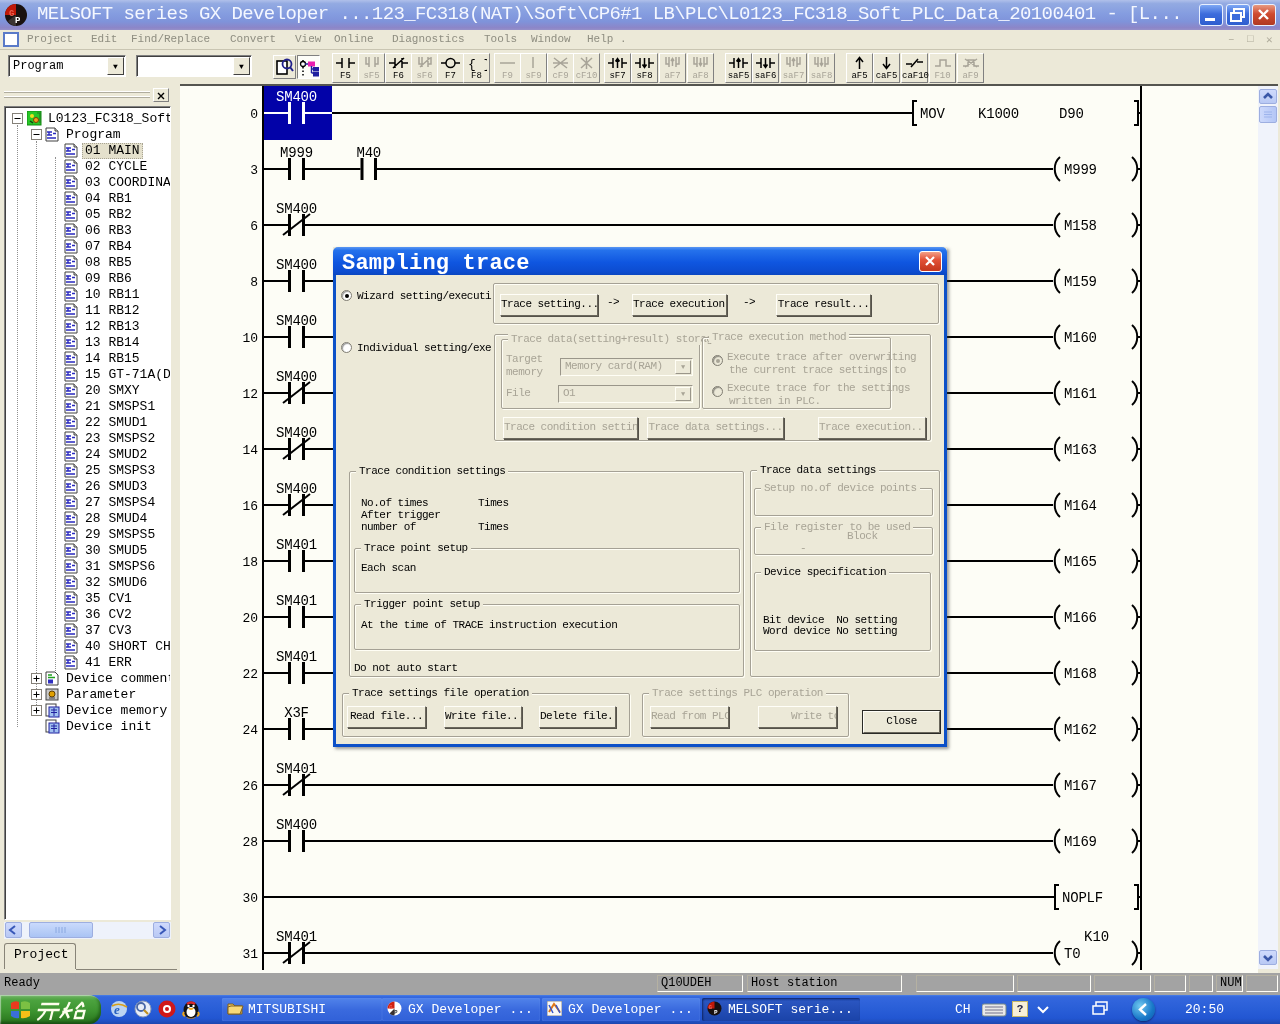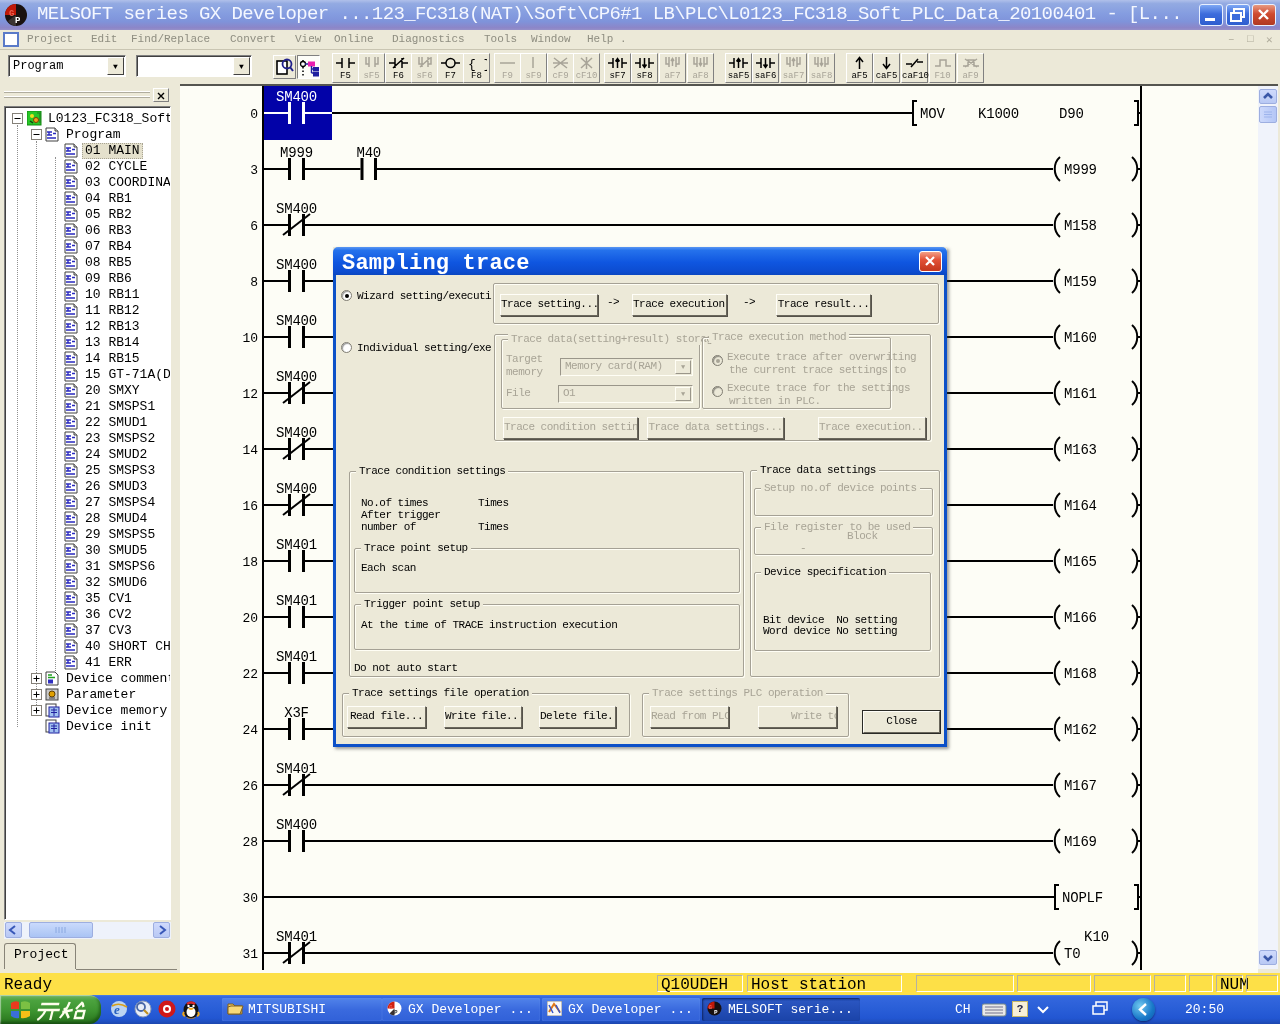--- a/index.html
+++ b/index.html
@@ -54,21 +54,21 @@
     overflow:hidden;white-space:nowrap;}
   .btn.dis{color:#a8a496;}
   .radio{position:absolute;width:11px;height:11px;border-radius:50%;background:#fff;
     border:1px solid #807d72;box-shadow:inset 1px 1px 1px rgba(0,0,0,.4);}
   .radio .dot{position:absolute;left:3px;top:3px;width:4px;height:4px;border-radius:50%;background:#000;}
   .radio.dis{background:#ECE9D8;}
   .radio.dis .dot{background:#a8a496;}
   
   .sbtn{position:absolute;background:linear-gradient(180deg,#cfdafc,#b9c9f4);border:1px solid #9daee0;border-radius:2px;}
   
-  #statusbar{position:absolute;left:0;top:973px;width:1280px;height:36px;background:#fde047;font-size:16px;}
+  #statusbar{position:absolute;left:0;top:973px;width:1280px;height:36px;background:#a3a3a3;font-size:12px;}
   .spanel{position:absolute;top:2px;height:17px;border:1px solid;border-color:#b5b1a2 #fffef8 #fffef8 #b5b1a2;}
   
   #taskbar{position:absolute;left:0;top:995px;width:1280px;height:29px;
     background:linear-gradient(180deg,#4a80e8 0%,#3467de 6%,#2a5fd8 45%,#2256d2 80%,#1f4fc0 92%,#1c46ae 100%);}
   .taskbtn{position:absolute;top:3px;height:23px;border-radius:2px;font-size:13px;color:#fff;
     background:linear-gradient(180deg,#5183ea,#3a6ade 50%,#3161d8);box-shadow:inset 0 0 1px #7aa0f0;}
 </style>
 </head>
 <body>
 <div id="titlebar">

